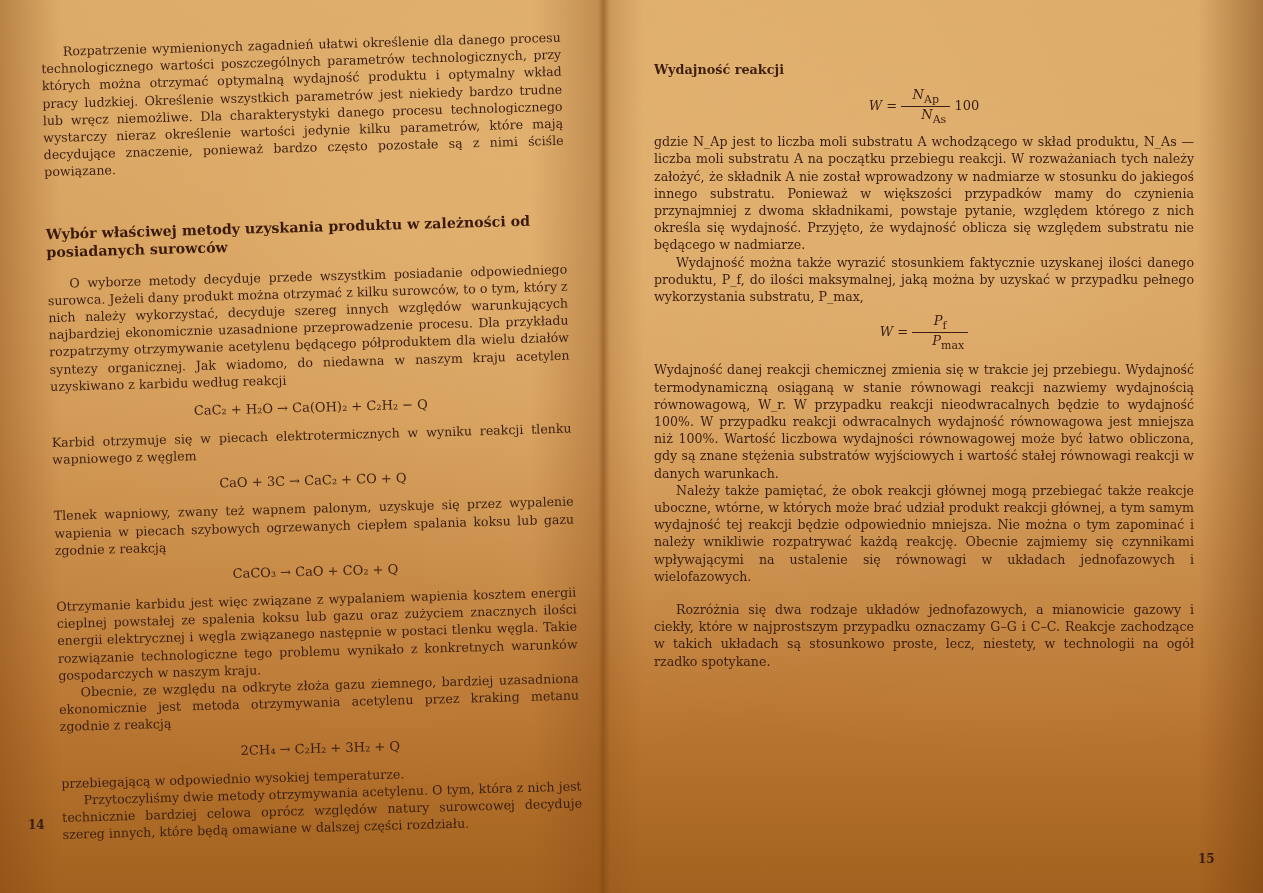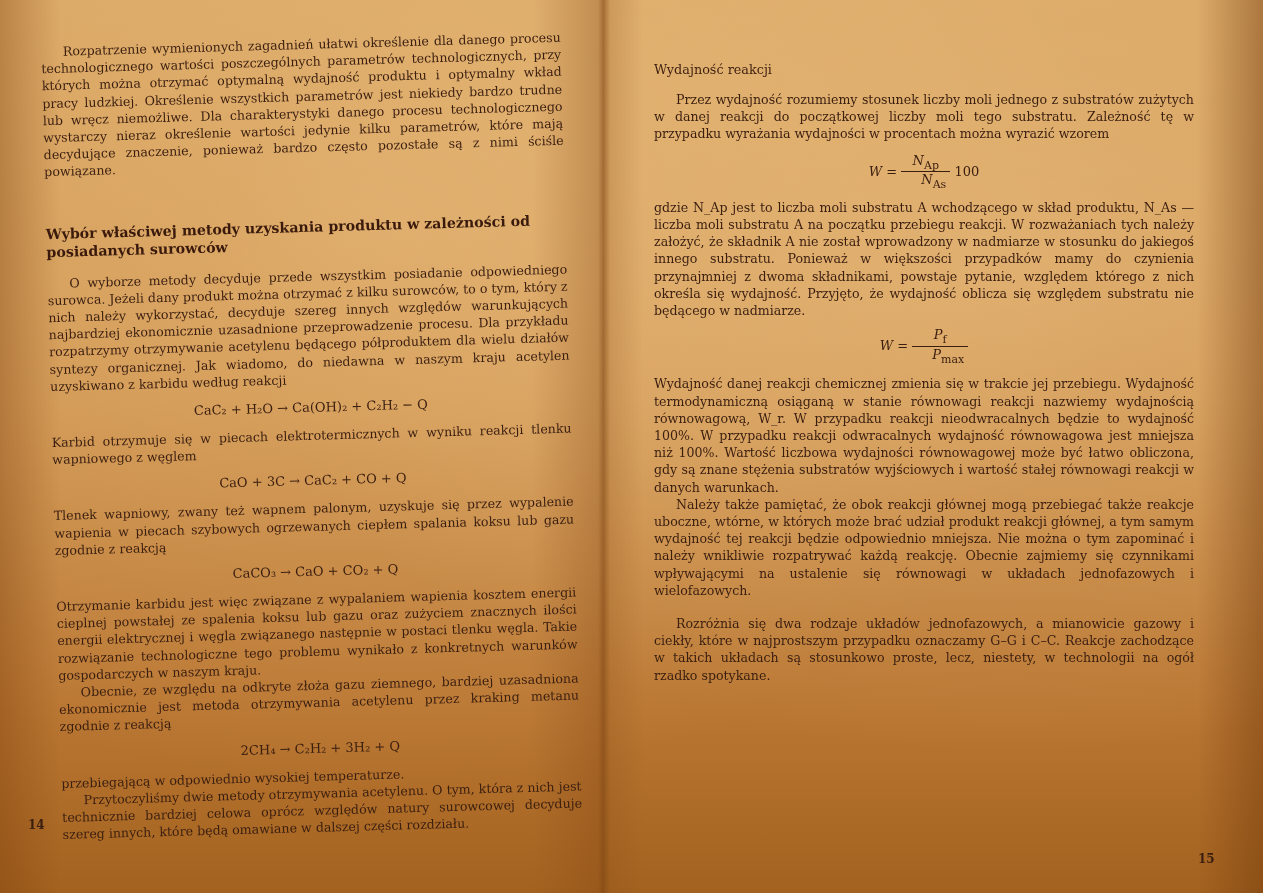--- a/index.html
+++ b/index.html
@@ -37,21 +37,21 @@
     }
     .para {
       font-size: 12.6px; line-height: 17.2px; text-align: justify;
       text-indent: 22px; margin: 0;
     }
     .para.noindent { text-indent: 0; }
     .heading {
       font-weight: bold; font-size: 14.2px; line-height: 18px;
       margin: 0; color: #3a1a0c;
     }
-    .subheading { font-weight: normal; font-size: 12.8px; margin: 0; color: #3e1f10; }
+    .subheading { font-weight: bold; font-size: 12.8px; margin: 0; color: #3e1f10; }
     .eq {
       text-align: center; font-size: 13px; margin: 12px 0 12px 0;
       font-family: "DejaVu Serif", serif;
     }
     .frac { display: inline-block; vertical-align: middle; text-align: center; }
     .frac .num { display: block; border-bottom: 1px solid #3a1e10; padding: 0 4px; font-style: italic; }
     .frac .den { display: block; padding: 0 4px; font-style: italic; margin-left: 16px; }
     .frac sub { font-style: normal; font-size: 11px; }
     .eq i { font-style: italic; }
     .page-num { position: absolute; font-weight: bold; font-size: 12px; color: #3a1e10; }
@@ -81,32 +81,32 @@
     <div class="page-num" style="left:28px; top:818px;text-align:right;">14</div>
   </div>
 
   <div class="spine"></div>
 
   <div class="page page-right">
     <div class="right-content">
 
       <h3 class="subheading" style="margin-top:34px;">Wydajność reakcji</h3>
 
-      <p class="para" style="margin-top:14px;">Przez wydajność rozumiemy stosunek liczby moli jednego z substratów zużytych w danej reakcji do początkowej liczby moli tego substratu. Zależność tę w przypadku wyrażania wydajności w procentach można wyrazić wzorem</p>
 
       <div class="eq" style="margin:10px 0 8px 0;">
         <i>W =</i>
         <span class="frac">
           <span class="num"><span>N</span><sub>Ap</sub></span>
           <span class="den"><span>N</span><sub>As</sub></span>
         </span>
         <span>100</span>
       </div>
 
       <p class="para noindent">gdzie N_Ap jest to liczba moli substratu A wchodzącego w skład produktu, N_As — liczba moli substratu A na początku przebiegu reakcji. W rozważaniach tych należy założyć, że składnik A nie został wprowadzony w nadmiarze w stosunku do jakiegoś innego substratu. Ponieważ w większości przypadków mamy do czynienia przynajmniej z dwoma składnikami, powstaje pytanie, względem którego z nich określa się wydajność. Przyjęto, że wydajność oblicza się względem substratu nie będącego w nadmiarze.</p>
+      <p class="para">Wydajność można także wyrazić stosunkiem faktycznie uzyskanej ilości danego produktu, P_f, do ilości maksymalnej, jaką można by uzyskać w przypadku pełnego wykorzystania substratu, P_max,</p>
 
       <div class="eq" style="margin:8px 0 10px 0;">
         <i>W =</i>
         <span class="frac">
           <span class="num"><span>P</span><sub>f</sub></span>
           <span class="den"><span>P</span><sub>max</sub></span>
         </span>
       </div>
 
       <p class="para noindent">Wydajność danej reakcji chemicznej zmienia się w trakcie jej przebiegu. Wydajność termodynamiczną osiąganą w stanie równowagi reakcji nazwiemy wydajnością równowagową, W_r. W przypadku reakcji nieodwracalnych będzie to wydajność 100%. W przypadku reakcji odwracalnych wydajność równowagowa jest mniejsza niż 100%. Wartość liczbowa wydajności równowagowej może być łatwo obliczona, gdy są znane stężenia substratów wyjściowych i wartość stałej równowagi reakcji w danych warunkach.</p>

